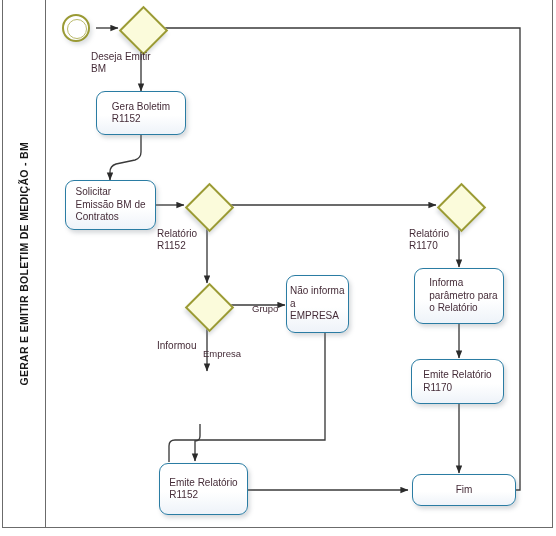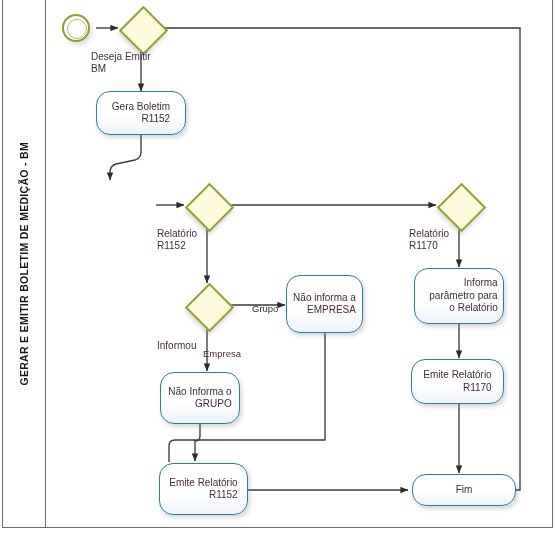--- a/index.html
+++ b/index.html
@@ -18,24 +18,24 @@
   .lane-title span{writing-mode:vertical-rl;transform:rotate(180deg);
               font-size:10.5px;font-weight:bold;color:#171717;letter-spacing:.3px;
               white-space:nowrap;}
 
   
   #wires{position:absolute;left:0;top:0;width:556px;height:536px;}
 
   
   .node{position:absolute;box-sizing:border-box;}
 
-  .task{border:1.6px solid #2a7ca3;border-radius:14px;
+  .task{border:1.6px solid #2a7ca3;border-radius:9px;
         background:linear-gradient(180deg,#ffffff 0%,#ffffff 55%,#eef3f9 100%);
         box-shadow:2px 3px 4px rgba(120,130,140,.30);
-        display:flex;align-items:center;justify-content:center;text-align:right;
+        display:flex;align-items:center;justify-content:center;text-align:left;
         color:#452c38;font-size:10px;line-height:12.5px;padding:1px 3px;}
 
   .gateway{width:44px;height:44px;}
   .gateway .dia{width:31px;height:31px;margin:6.5px;transform:rotate(45deg);
         background:#fbfbdb;border:2px solid #9a9a34;
         box-shadow:2px 3px 4px rgba(120,130,140,.28);}
   .gw-label{position:absolute;font-size:10px;line-height:11.5px;
         color:#452c38;white-space:nowrap;}
 
   .startev{width:28px;height:28px;border-radius:50%;
@@ -112,20 +112,27 @@
     <div>BM</div>
   </div>
 
   <div class="node task" style="left:96px;top:91px;width:90px;height:44px;">
     <div>
       <div>Gera Boletim</div>
       <div>R1152</div>
     </div>
   </div>
 
+  <div class="node task" style="left:65px;top:180px;width:91px;height:50px;">
+    <div>
+      <div>Solicitar</div>
+      <div>Emissão BM de</div>
+      <div>Contratos</div>
+    </div>
+  </div>
 
   <div class="node gateway" style="left:185px;top:183px;">
     <div class="dia"></div>
   </div>
   <div class="gw-label" style="left:157px;top:228px;width:100px;">
     <div>Relatório</div>
     <div>R1152</div>
   </div>
 
   <div class="node gateway" style="left:437px;top:183px;">
@@ -139,33 +146,27 @@
   <div class="node gateway" style="left:185px;top:283px;">
     <div class="dia"></div>
   </div>
   <div class="gw-label" style="left:157px;top:327px;width:100px;margin-top:13px;">
     <div>Informou</div>
   </div>
 
   <div class="flow-label" style="left:252px;top:303px;">Grupo</div>
   <div class="flow-label" style="left:203px;top:348px;">Empresa</div>
 
-  <div class="node task" style="left:286px;top:275px;width:77px;height:58px;">
+  <div class="node task" style="left:286px;top:275px;width:63px;height:58px;">
     <div>
       <div>Não informa a</div>
       <div>EMPRESA</div>
     </div>
   </div>
 
-  <div class="node task" style="left:160px;top:372px;width:80px;height:52px;">
-    <div>
-      <div>Não Informa o</div>
-      <div>GRUPO</div>
-    </div>
-  </div>
 
   <div class="node task" style="left:159px;top:463px;width:89px;height:52px;">
     <div>
       <div>Emite Relatório</div>
       <div>R1152</div>
     </div>
   </div>
 
   <div class="node task" style="left:414px;top:268px;width:90px;height:56px;padding-left:12px;">
     <div>

